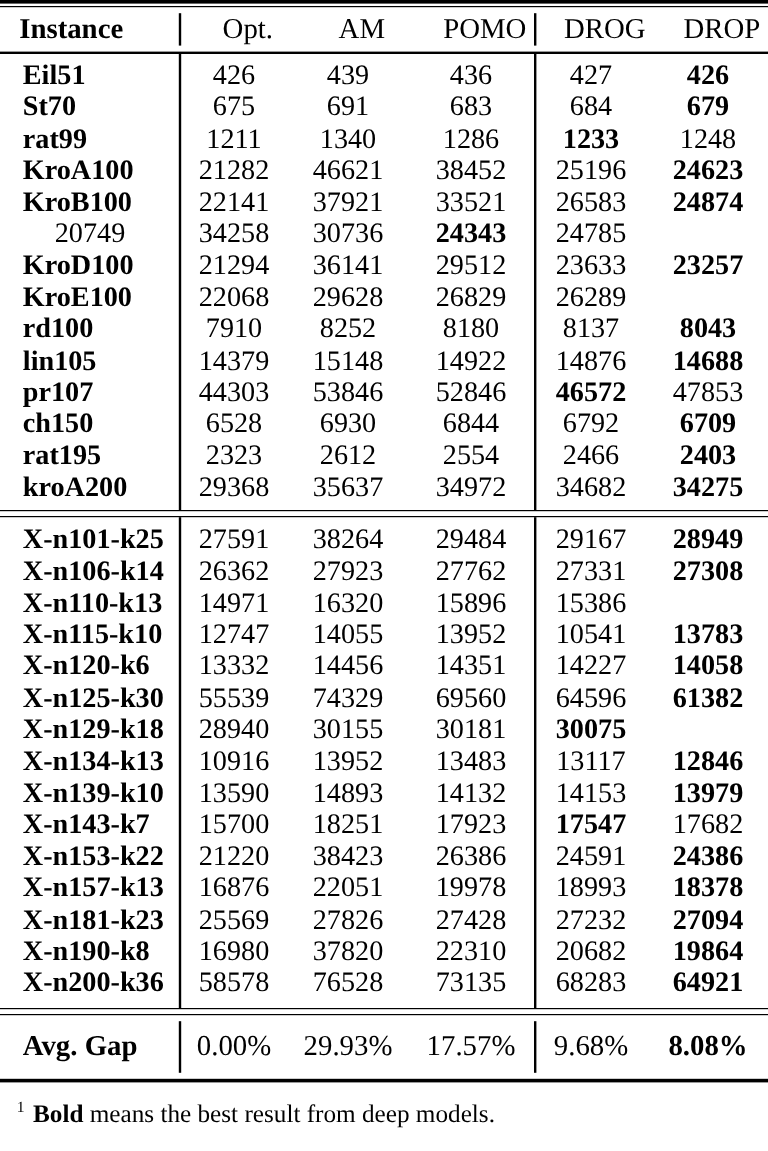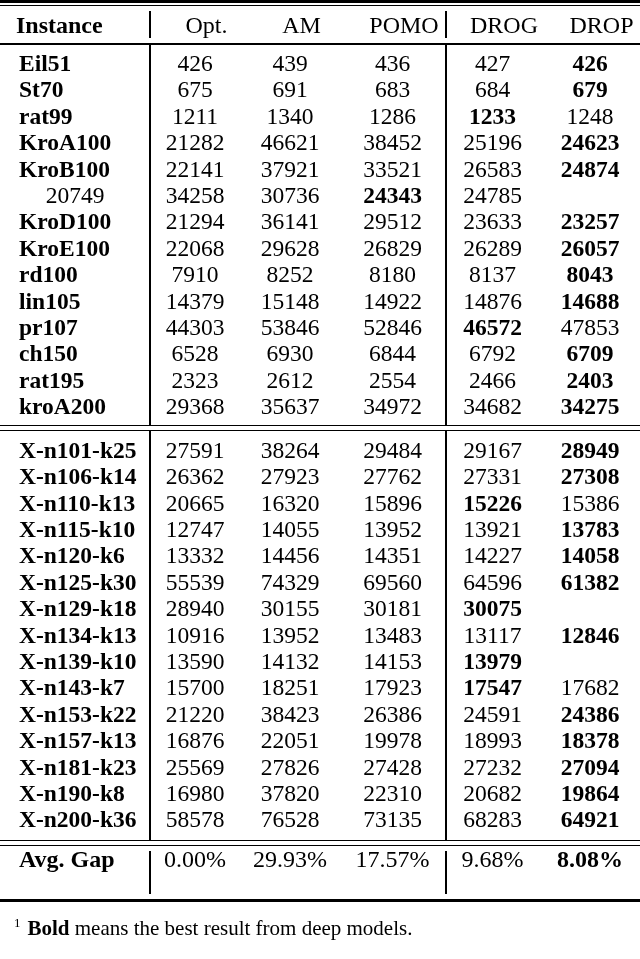--- a/index.html
+++ b/index.html
@@ -19,21 +19,21 @@
   .cell.instance { text-align:left; padding-left:19px;font-weight:bold; }
   .cell.bold { font-weight:bold; }
 
   .header-row { height:37px; align-items:center; position:relative; }
   .header-row .cell { font-size:24px; line-height:24px;padding-left:23px; }
   .header-row .cell.instance { font-weight:bold; padding-left:16px; }
 
   .section { position:relative; padding:5px 0; }
   .section.cvrp { padding:6px 0 7px 0; }
 
-  .summary { position:relative; height:53px; display:flex; }
+  .summary { position:relative; height:53px; display:flex; align-items:center; }
   .summary .row { width:640px; }
   .summary .cell { font-size:24px; }
 
   
   .vbar { position:absolute; width:1.5px; background:#000; top:0; bottom:0; }
   .vbar.v1 { left:149px; }
   .vbar.v2 { left:445px; }
   .vbar.short { top:5px; bottom:5px; }
 
   .footnote { margin:9px 0 0 14px; font-size:21px; line-height:24px; }
@@ -117,21 +117,20 @@
         <div class="cell">29512</div>
         <div class="cell">23633</div>
         <div class="cell bold">23257</div>
       </div>
       <div class="row">
         <div class="cell instance">KroE100</div>
         <div class="cell">22068</div>
         <div class="cell">29628</div>
         <div class="cell">26829</div>
         <div class="cell">26289</div>
-        <div class="cell bold">26057</div>
       </div>
       <div class="row">
         <div class="cell instance">rd100</div>
         <div class="cell">7910</div>
         <div class="cell">8252</div>
         <div class="cell">8180</div>
         <div class="cell">8137</div>
         <div class="cell bold">8043</div>
       </div>
       <div class="row">
@@ -192,32 +191,31 @@
       <div class="row">
         <div class="cell instance">X-n106-k14</div>
         <div class="cell">26362</div>
         <div class="cell">27923</div>
         <div class="cell">27762</div>
         <div class="cell">27331</div>
         <div class="cell bold">27308</div>
       </div>
       <div class="row">
         <div class="cell instance">X-n110-k13</div>
-        <div class="cell">20665</div>
+        <div class="cell">14971</div>
         <div class="cell">16320</div>
         <div class="cell">15896</div>
-        <div class="cell bold">15226</div>
         <div class="cell">15386</div>
       </div>
       <div class="row">
         <div class="cell instance">X-n115-k10</div>
         <div class="cell">12747</div>
         <div class="cell">14055</div>
         <div class="cell">13952</div>
-        <div class="cell">13921</div>
+        <div class="cell">10541</div>
         <div class="cell bold">13783</div>
       </div>
       <div class="row">
         <div class="cell instance">X-n120-k6</div>
         <div class="cell">13332</div>
         <div class="cell">14456</div>
         <div class="cell">14351</div>
         <div class="cell">14227</div>
         <div class="cell bold">14058</div>
       </div>
@@ -240,20 +238,21 @@
         <div class="cell instance">X-n134-k13</div>
         <div class="cell">10916</div>
         <div class="cell">13952</div>
         <div class="cell">13483</div>
         <div class="cell">13117</div>
         <div class="cell bold">12846</div>
       </div>
       <div class="row">
         <div class="cell instance">X-n139-k10</div>
         <div class="cell">13590</div>
+        <div class="cell">14893</div>
         <div class="cell">14132</div>
         <div class="cell">14153</div>
         <div class="cell bold">13979</div>
       </div>
       <div class="row">
         <div class="cell instance">X-n143-k7</div>
         <div class="cell">15700</div>
         <div class="cell">18251</div>
         <div class="cell">17923</div>
         <div class="cell bold">17547</div>

